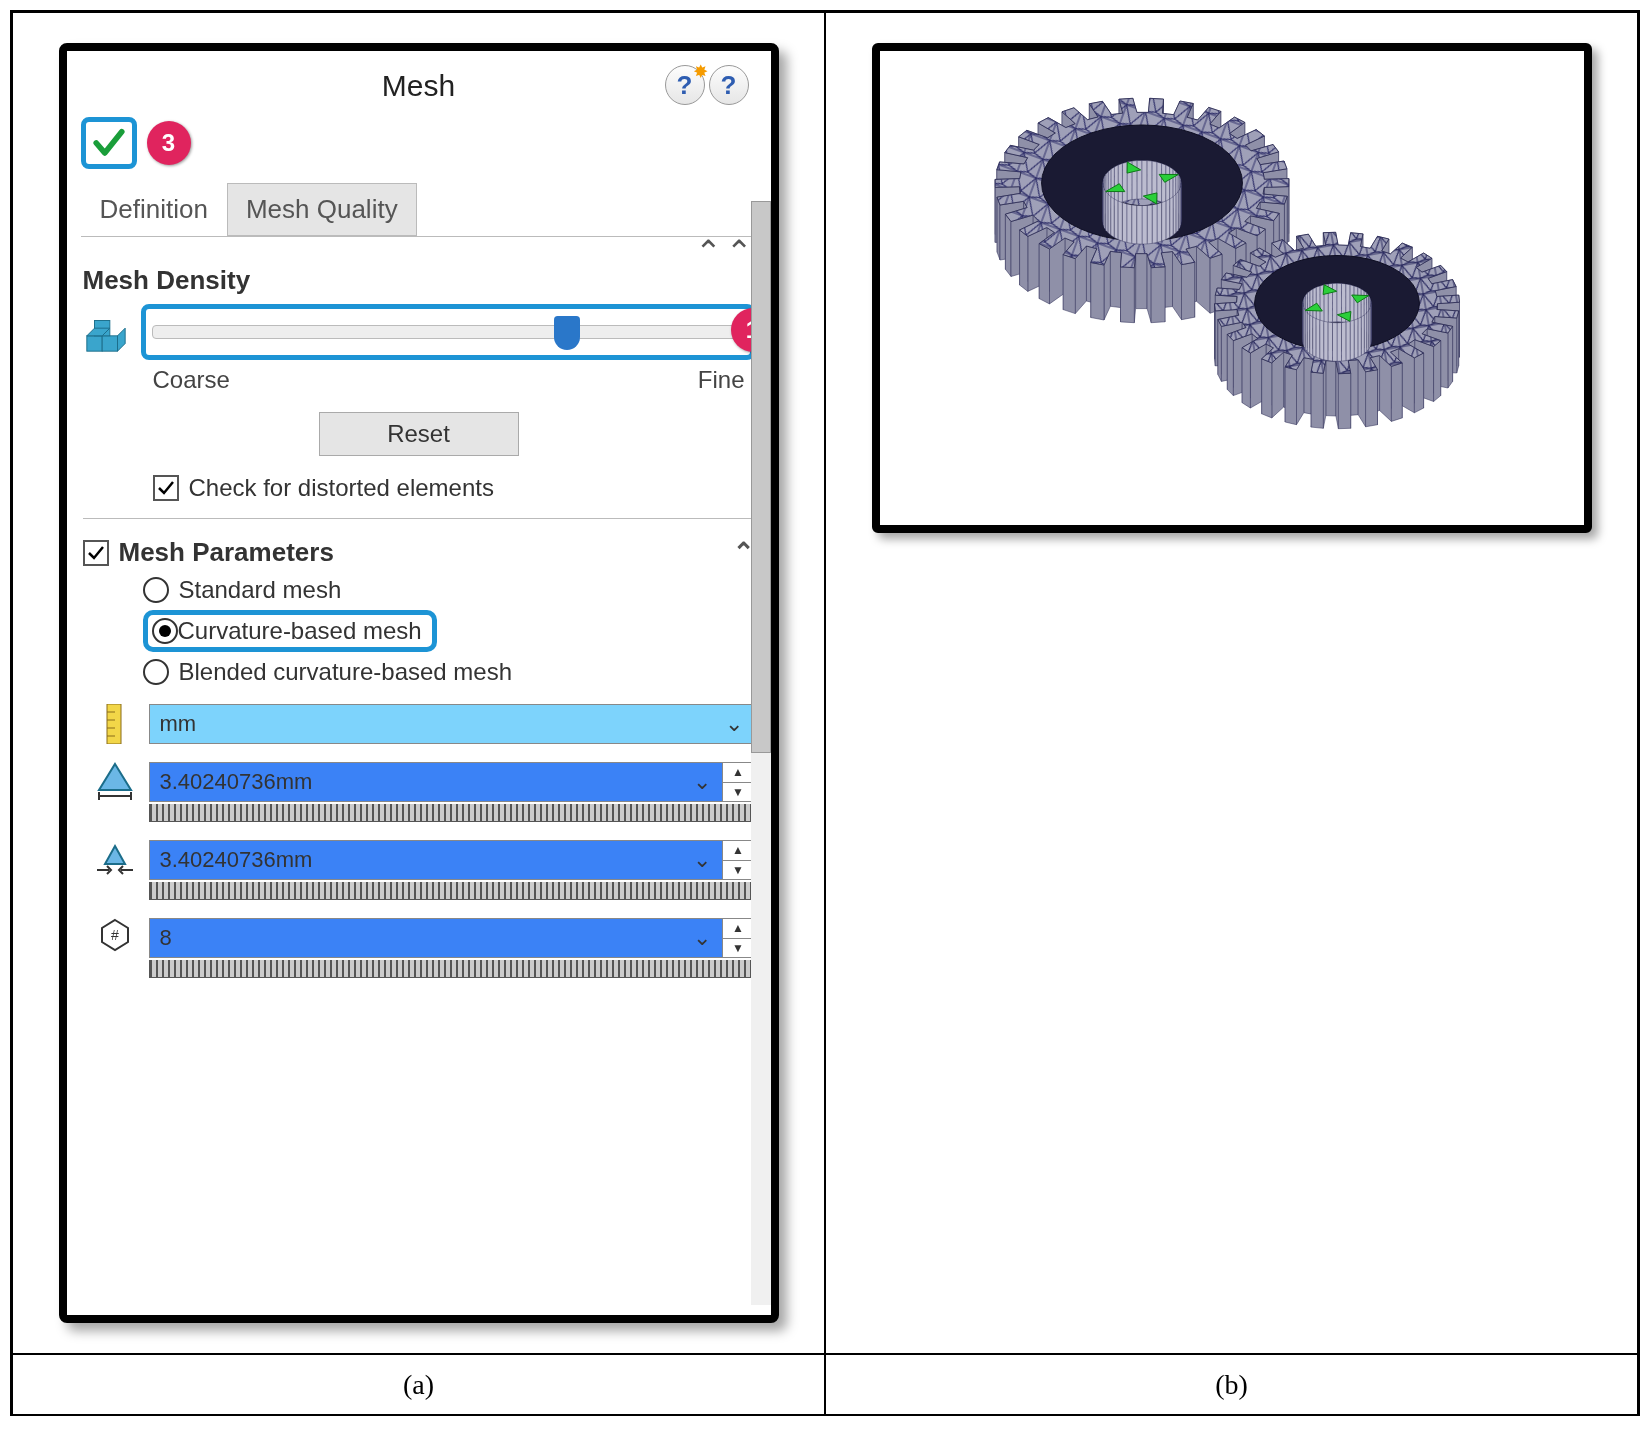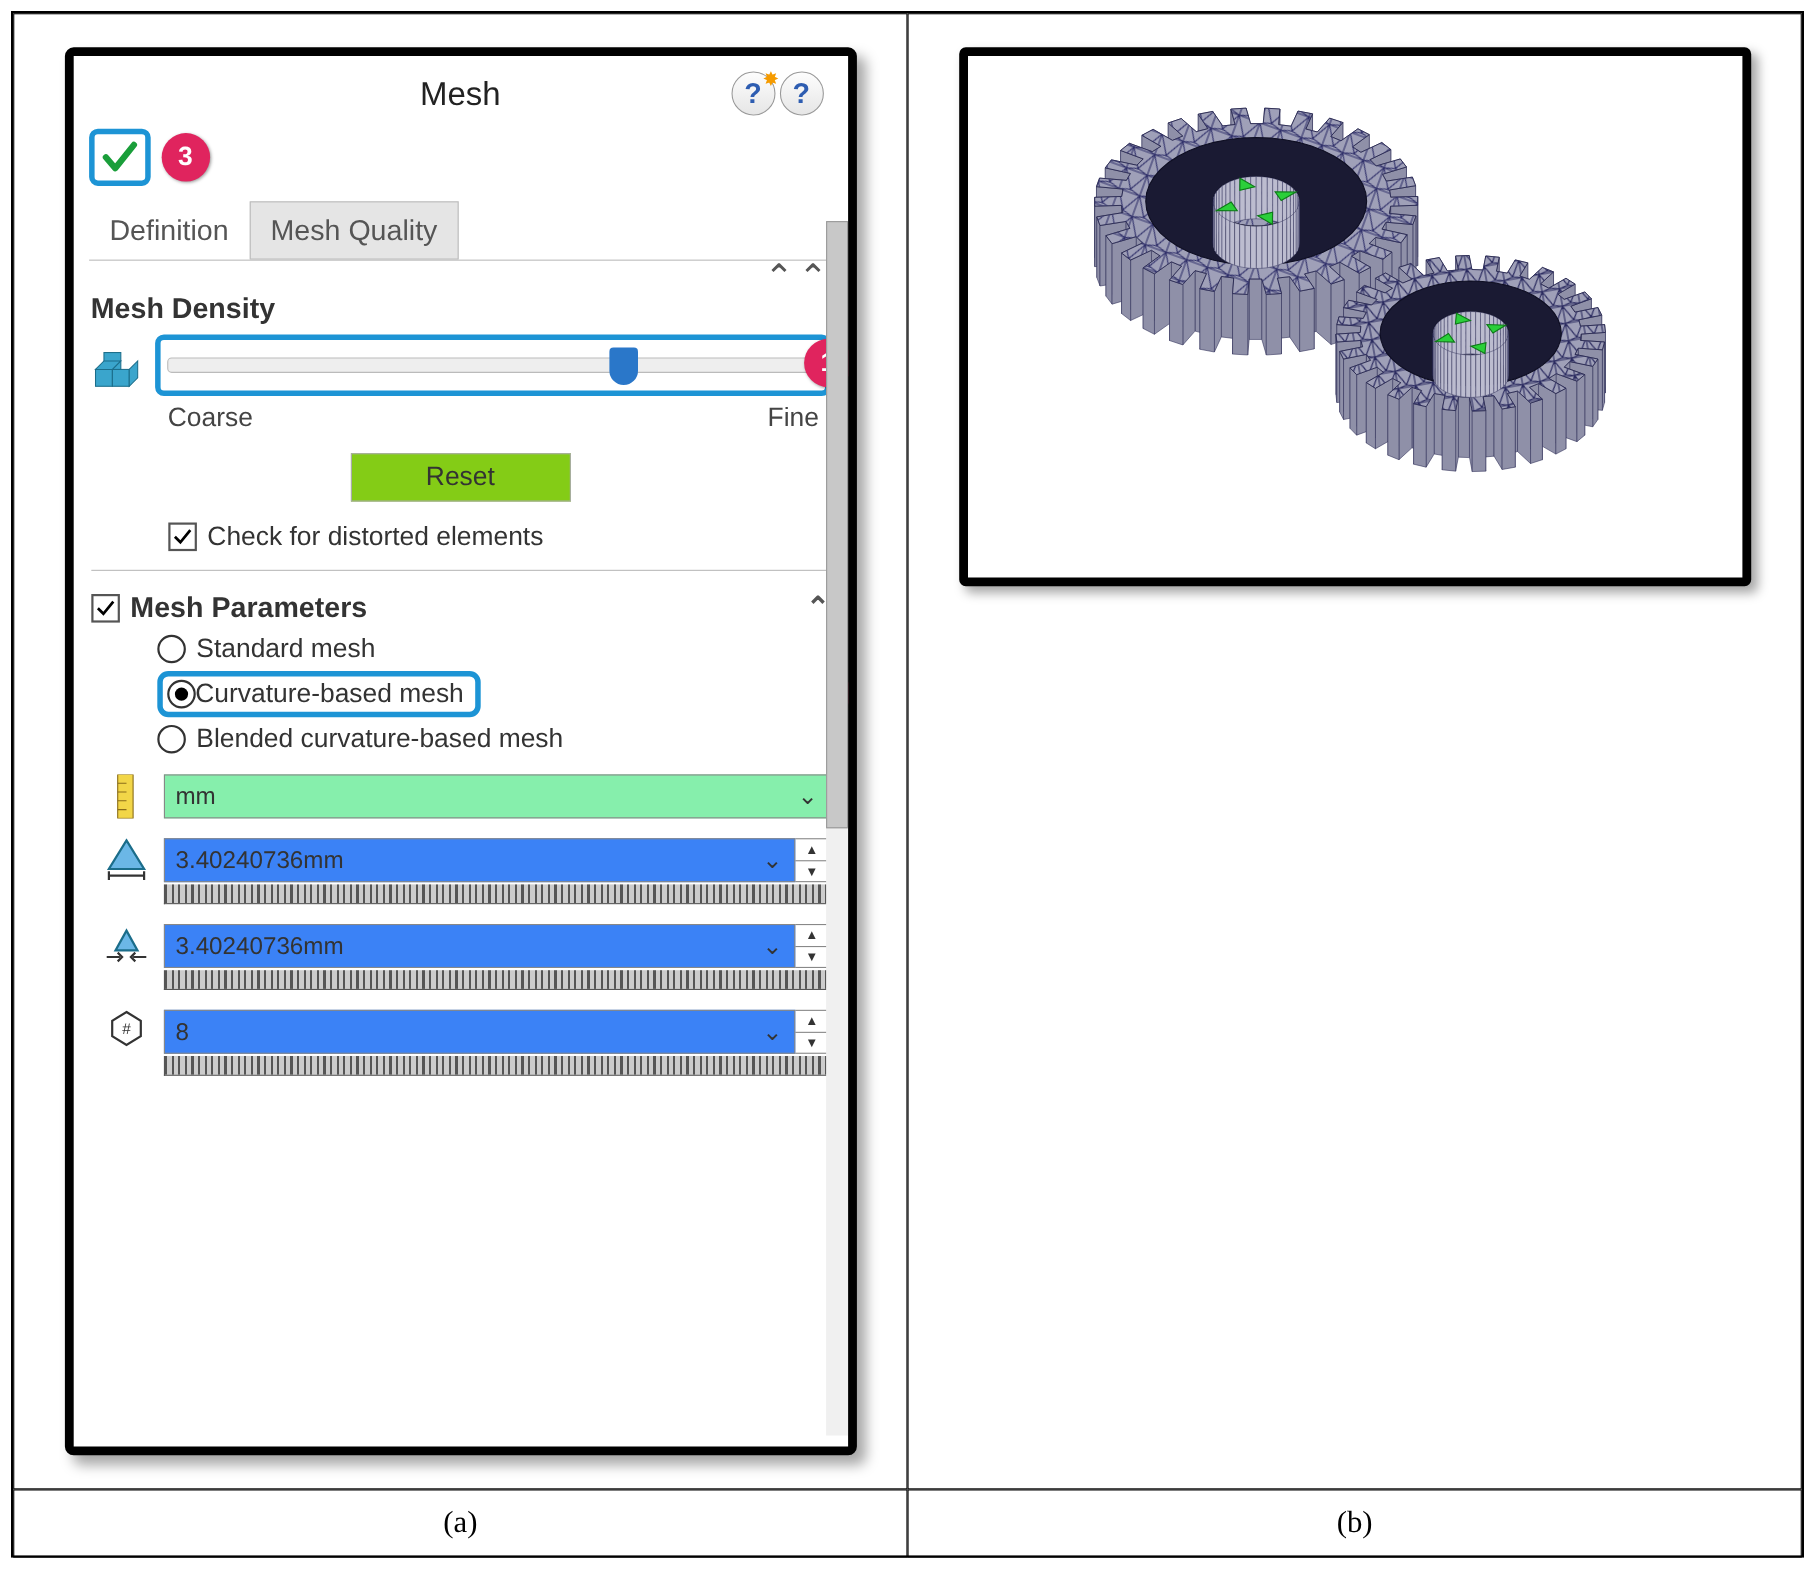--- a/index.html
+++ b/index.html
@@ -174,21 +174,21 @@
   }
   .density-labels {
     display:flex;justify-content:space-between;
     padding:6px 10px 0 70px;
     font-size:24px;color:#444;text-align:center;
   }
   .reset-btn {
     display:block;
     margin:18px auto 18px auto;
     width:200px;height:44px;
-    background:#84cc16;
+    background:#e5e5e5;
     border:1px solid #aaa;
     font-size:24px;color:#333;
   }
   .check-row {
     display:flex;align-items:center;gap:10px;
     font-size:24px;color:#333;
     margin-left:70px;
   }
   .checkbox {
     width:26px;height:26px;border:2px solid #555;
@@ -225,21 +225,21 @@
   }
   .combo-input {
     flex:1;
     height:40px;
     border:1px solid #888;
     background:#3b82f6;
     font-size:22px;color:#333;
     padding:0 10px;
     display:flex;align-items:center;justify-content:space-between;
   }
-  .combo-input.gray{background:#86efac;}
+  .combo-input.gray{background:#7dd3fc;}
   .combo-btn {
     width:32px;border:1px solid #888;border-left:none;
     display:flex;flex-direction:column;
   }
   .spin{flex:1;display:flex;align-items:center;justify-content:center;font-size:12px;color:#333;border-bottom:1px solid #888;}
   .spin:last-child{border-bottom:none;}
   .thumbwheel{
     height:18px;
     background:repeating-linear-gradient(90deg,#555 0 2px,#ccc 2px 6px);
     border:1px solid #555;

